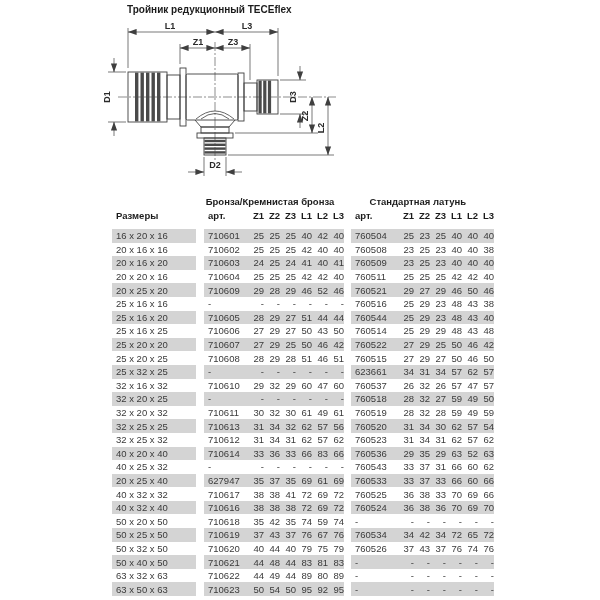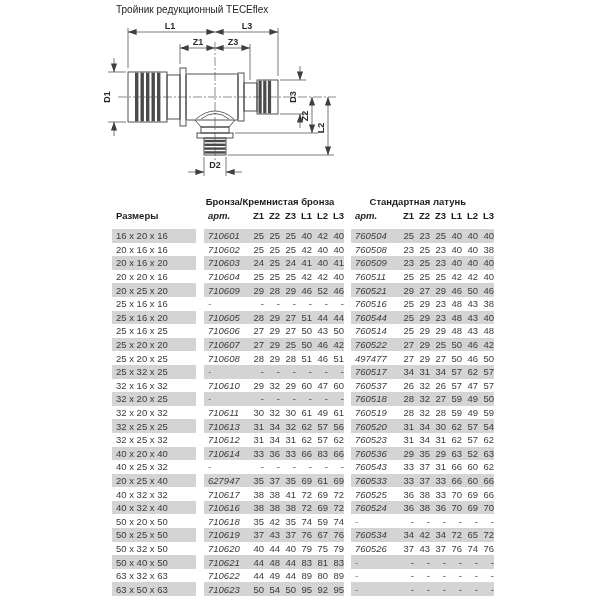--- a/index.html
+++ b/index.html
@@ -3,37 +3,37 @@
 <meta charset="utf-8">
 <style>
   * { box-sizing: border-box; }
   html,body { margin:0; padding:0; }
   body {
     width:600px; height:600px; position:relative; overflow:hidden;
     background:#ffffff; color:var(--text,#3a3a3a);
     font-family:"Liberation Sans", sans-serif;
   }
   .page-title {
-    position:absolute; left:116px; top:4px;
-    font-size:10px; font-weight:400; color:#1c1c1c;
+    position:absolute; left:127px; top:4px;
+    font-size:10px; font-weight:700; color:#1c1c1c;
   }
   .diagram { position:absolute; left:100px; top:18px; width:250px; height:170px; }
   .diagram text { font-family:"Liberation Sans", sans-serif; font-size:9px; font-weight:700; fill:#2b2b2b; }
 
   .spec-table { position:absolute; left:112px; top:194px; width:384px; font-size:9.5px; }
   .t-row { display:flex; align-items:center; height:13.6px; }
   .grp-row { height:14px; font-weight:700; color:#1c1c1c; }
   .hdr-row { height:15px; font-weight:700; color:#1c1c1c; margin-bottom:6px; }
   .grp-b { width:140px; margin-left:92px; text-align:center; padding-right:8px; }
   .grp-s { width:143px; margin-left:7px; text-align:right; padding-right:28px; }
   .blk { display:flex; align-items:center; height:100%; }
   .blk-size { width:84px; padding-left:4px;text-align:right; }
   .blk-b { width:140px; margin-left:8px; }
   .blk-s { width:143px; margin-left:7px; }
-  .art { width:44px; padding-left:4px;font-style:italic; }
+  .art { width:44px; padding-left:4px; }
   .blk-s .art { width:47px; }
   .v { width:16px; text-align:right; }
   .rows .t-row:nth-child(odd) .blk { background:var(--row-alt,#d4d4d4); }
 </style>
 </head>
 <body style="--row-alt: #d4d4d4; --line: #3f3f3f; --text: #3a3a3a;">
 
 <div class="page-title">Тройник редукционный TECEflex</div>
 
 <svg class="diagram" viewBox="0 0 250 170" xmlns="http://www.w3.org/2000/svg">
@@ -341,42 +341,42 @@
         <div class="blk blk-b">
           <span class="art">710608</span>
           <span class="v">28</span>
           <span class="v">29</span>
           <span class="v">28</span>
           <span class="v">51</span>
           <span class="v">46</span>
           <span class="v">51</span>
         </div>
         <div class="blk blk-s">
-          <span class="art">497477</span>
+          <span class="art">760515</span>
           <span class="v">27</span>
           <span class="v">29</span>
           <span class="v">27</span>
           <span class="v">50</span>
           <span class="v">46</span>
           <span class="v">50</span>
         </div>
       </div>
       <div class="t-row">
         <span class="blk blk-size">25 x 32 x 25</span>
         <div class="blk blk-b">
           <span class="art">-</span>
           <span class="v">-</span>
           <span class="v">-</span>
           <span class="v">-</span>
           <span class="v">-</span>
           <span class="v">-</span>
           <span class="v">-</span>
         </div>
         <div class="blk blk-s">
-          <span class="art">760517</span>
+          <span class="art">623661</span>
           <span class="v">34</span>
           <span class="v">31</span>
           <span class="v">34</span>
           <span class="v">57</span>
           <span class="v">62</span>
           <span class="v">57</span>
         </div>
       </div>
       <div class="t-row">
         <span class="blk blk-size">32 x 16 x 32</span>

